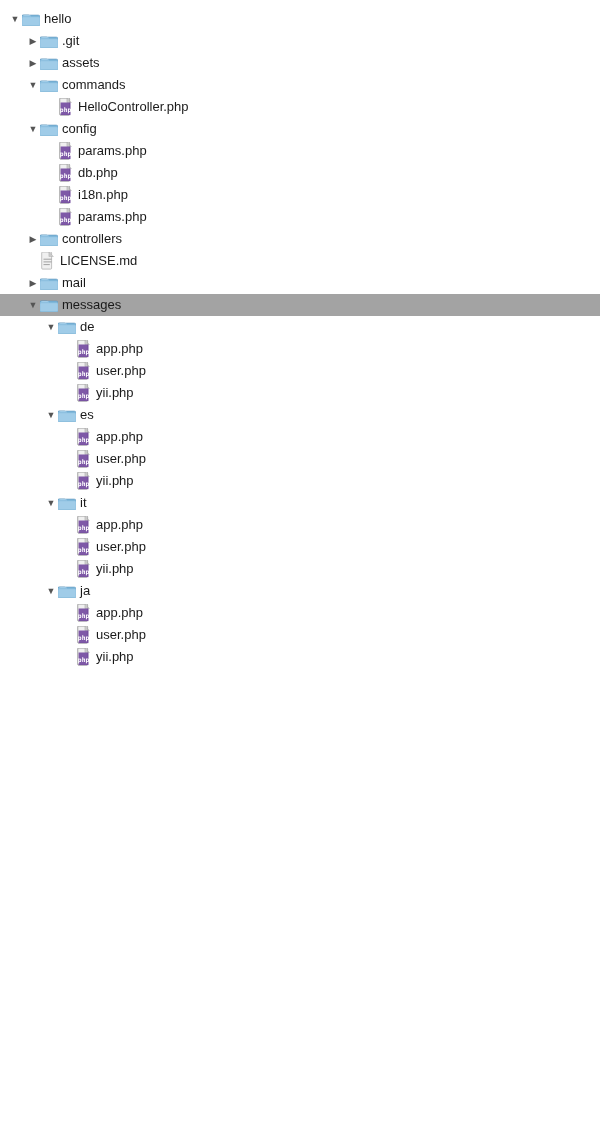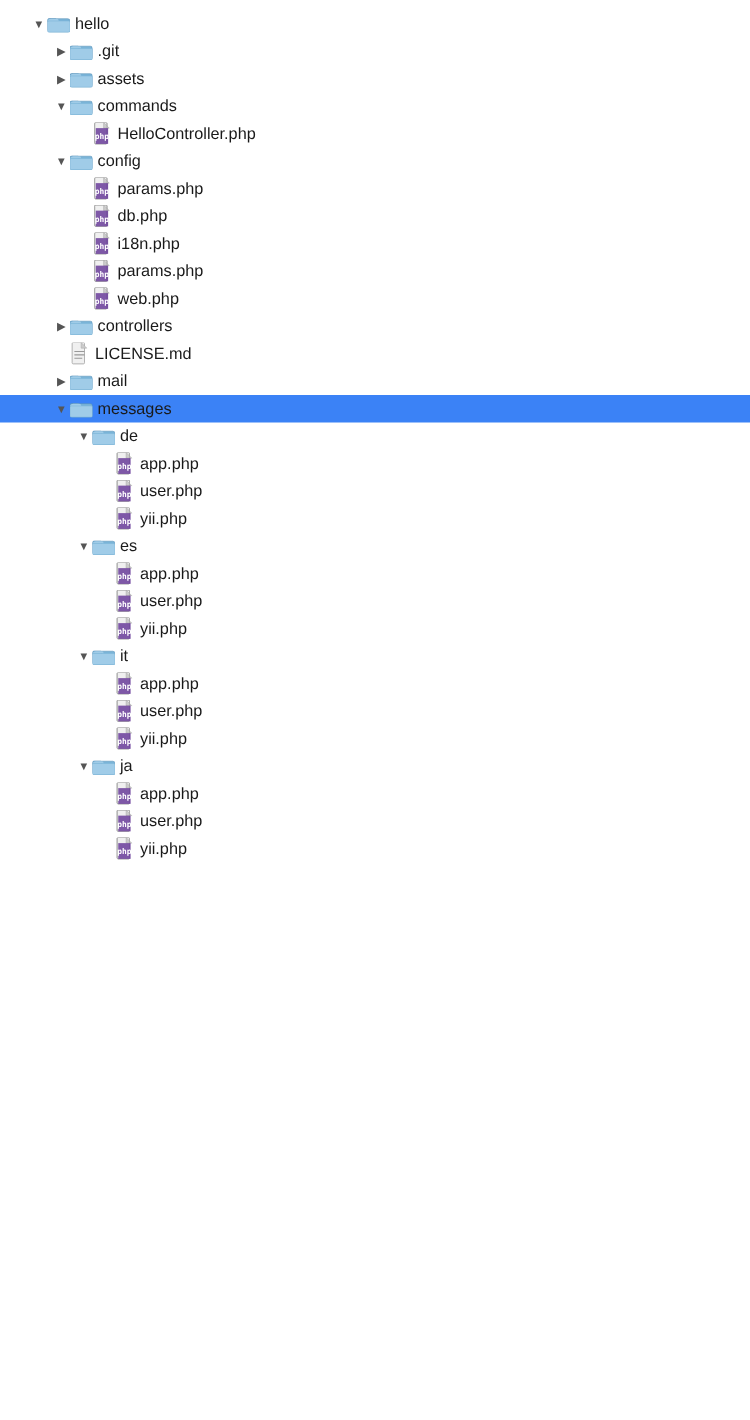--- a/index.html
+++ b/index.html
@@ -20,27 +20,27 @@
 
     .tree-container {
       padding: 8px 0;
       width: 100%;
     }
 
     .tree-item {
       display: flex;
       align-items: center;
       height: 22px;
-      padding-left: 16px;
+      padding-left: 0;
       cursor: default;
       white-space: nowrap;
     }
 
     .tree-item.selected {
-      background: #3b82f6;
+      background: #a3a3a3;
     }
 
     .indent {
       display: inline-block;
       flex-shrink: 0;
     }
 
     .triangle {
       display: inline-flex;
       align-items: center;
@@ -230,33 +230,20 @@
     <rect x="1" y="0" width="11" height="19" rx="1" ry="1" fill="#f0f0f0" stroke="#aaa" stroke-width="0.8"></rect>
     <path d="M9 0 L9 5 L14 5 Z" fill="#ccc" stroke="#aaa" stroke-width="0.5"></path>
     <rect x="1" y="0" width="11" height="19" rx="1" ry="1" fill="none" stroke="#aaa" stroke-width="0.8"></rect>
     <rect x="2" y="5" width="11" height="14" rx="0" ry="0" fill="#6a3d9a" opacity="0.85"></rect>
     <text x="7.5" y="15" text-anchor="middle" font-size="7" fill="white" font-family="monospace" font-weight="bold">php</text>
   </svg></span>
       <span style="width: 4px; display: inline-block;"></span>
       <span class="item-name">params.php</span>
     </div>
     <div class="tree-item">
-      <span class="indent" style="width: 44px; display: inline-block;"></span>
-      <span class="triangle leaf"></span>
-      <span class="php-icon"><svg viewBox="0 0 16 20" xmlns="http://www.w3.org/2000/svg">
-    <rect x="1" y="0" width="11" height="19" rx="1" ry="1" fill="#f0f0f0" stroke="#aaa" stroke-width="0.8"></rect>
-    <path d="M9 0 L9 5 L14 5 Z" fill="#ccc" stroke="#aaa" stroke-width="0.5"></path>
-    <rect x="1" y="0" width="11" height="19" rx="1" ry="1" fill="none" stroke="#aaa" stroke-width="0.8"></rect>
-    <rect x="2" y="5" width="11" height="14" rx="0" ry="0" fill="#6a3d9a" opacity="0.85"></rect>
-    <text x="7.5" y="15" text-anchor="middle" font-size="7" fill="white" font-family="monospace" font-weight="bold">php</text>
-  </svg></span>
-      <span style="width: 4px; display: inline-block;"></span>
-      <span class="item-name">web.php</span>
-    </div>
-    <div class="tree-item">
       <span class="indent" style="width: 26px; display: inline-block;"></span>
       <span class="triangle closed"></span>
       <span class="folder-icon"><svg viewBox="0 0 20 15" xmlns="http://www.w3.org/2000/svg">
     <rect x="0" y="3" width="20" height="12" rx="2" ry="2" fill="#7ab4d8" stroke="#5a90b8" stroke-width="0.5"></rect>
     <rect x="0" y="3" width="8" height="3" rx="1" ry="1" fill="#7ab4d8" stroke="#5a90b8" stroke-width="0.5"></rect>
     <path d="M0 5 Q1 3 3 3 L8 3 Q10 3 10 5 L10 5 L0 5 Z" fill="#a0cce8"></path>
     <rect x="0" y="5" width="20" height="10" rx="1" ry="1" fill="#a0cce8" stroke="#7ab4d8" stroke-width="0.5"></rect>
   </svg></span>
       <span style="width: 4px; display: inline-block;"></span>
       <span class="item-name">controllers</span>

